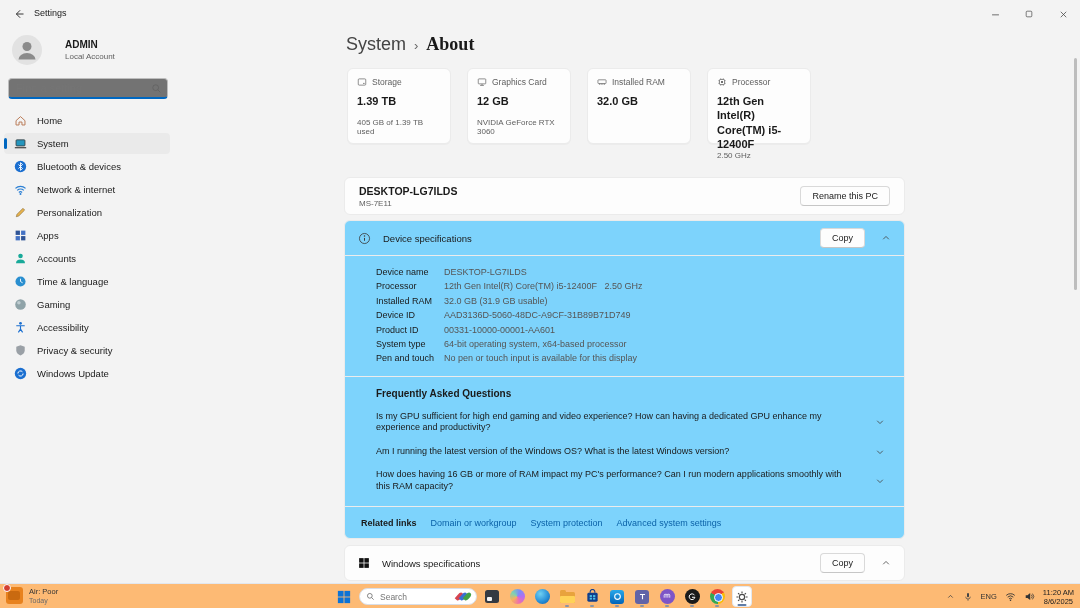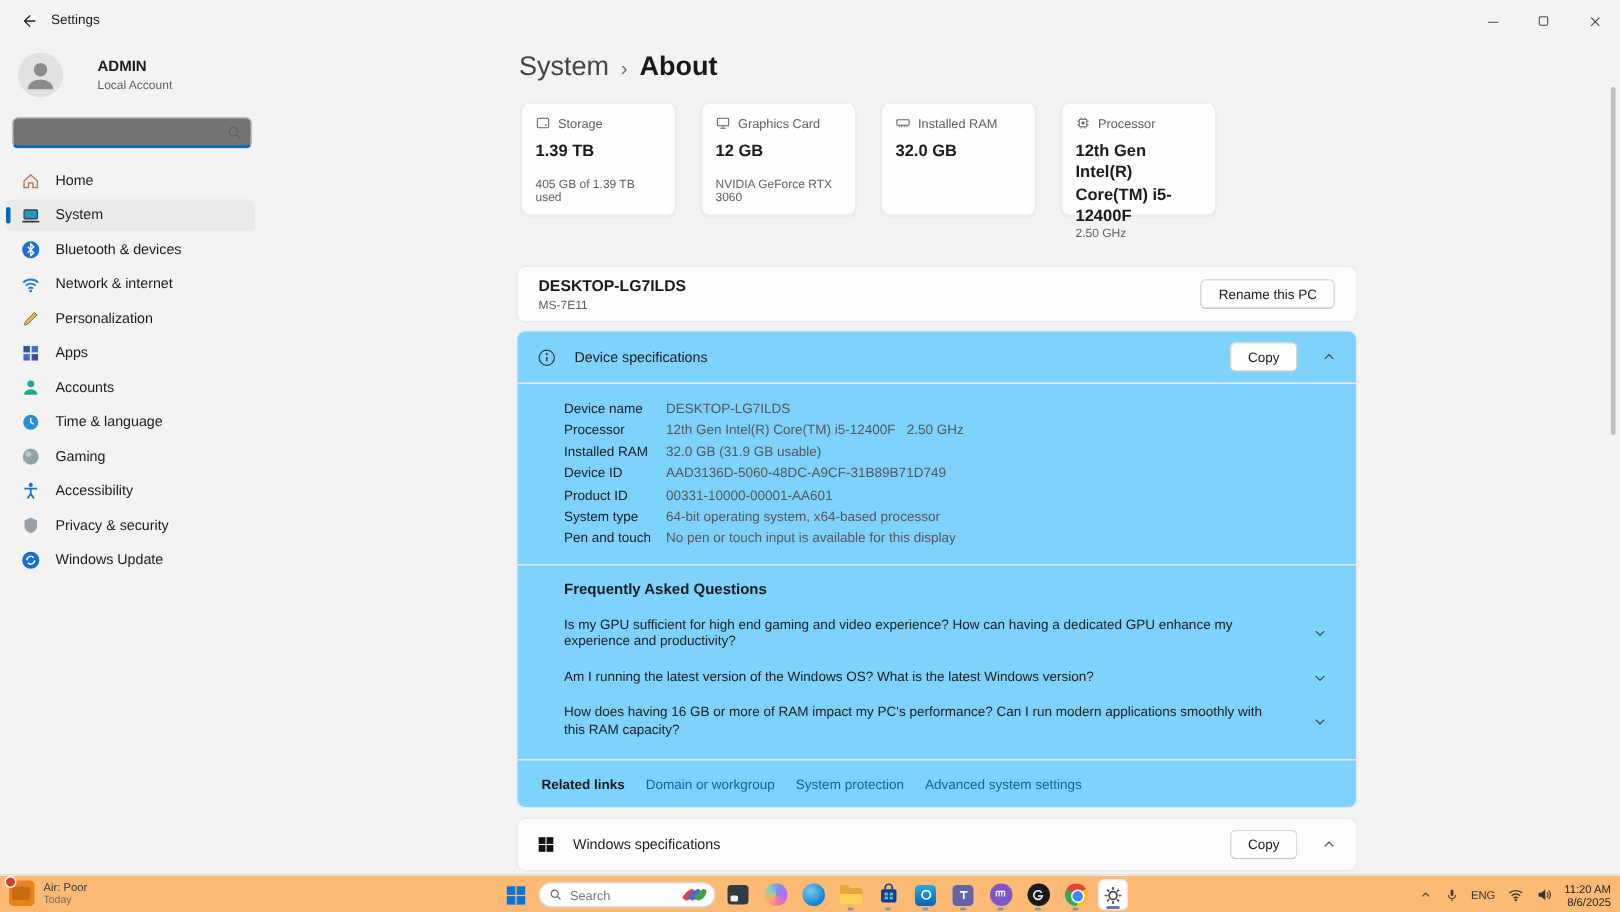--- a/index.html
+++ b/index.html
@@ -37,21 +37,21 @@
   .nav-item { position:relative; height:21px; margin-bottom:2px; display:flex; align-items:center; gap:10px; padding-left:10px; border-radius:4px; font-size:9.5px; cursor:pointer; }
   .nav-item.selected { background:#eaeaea; }
   .nav-item.selected::before { content:''; position:absolute; left:0; top:5px; width:3px; height:11px; border-radius:2px; background:#0067c0; }
   .nav-ic { width:13px; height:13px; flex:0 0 13px; }
 
   
   .main { position:absolute; left:344px; top:28px; width:561px; }
   .breadcrumb { margin:6px 0 0 2px; font-size:18px; display:flex; align-items:baseline; gap:8px; }
   .bc-parent { color:#444; cursor:pointer; }
   .bc-sep { color:#666; font-size:13px; }
-  .bc-current { color:#191919; font-weight:bold; }
+  .bc-current { color:#191919; font-weight:bold;font-family:Liberation Serif, serif; }
 
   .cards { margin:13px 0 0 3px; display:flex; gap:16px; }
   .card { width:104px; height:76px; padding:8px 9px 7px; background:#fdfdfd; border:1px solid #ebebeb; border-radius:6px; display:flex; flex-direction:column; box-shadow:0 1px 1px rgba(0,0,0,.03); }
   .card-label { display:flex; align-items:center; gap:5px; font-size:8.5px; color:#606060; }
   .card-value { margin-top:7px; font-size:11px; font-weight:bold; line-height:1.3; }
   .card-sub { margin-top:auto; font-size:8px; color:#606060; min-height:9px; }
 
   .device-row { margin-top:33px; height:38px; background:#fdfdfd; border:1px solid #ebebeb; border-radius:6px; display:flex; align-items:center; justify-content:space-between; padding:0 14px; }
   .device-name { font-size:10.5px; font-weight:bold; }
   .device-model { font-size:8px; color:#5f5f5f; margin-top:2px; }
@@ -111,21 +111,21 @@
   .edge-ic { width:15px; height:15px; border-radius:50%;
     background:radial-gradient(circle at 36% 32%,#6fd0f2,#2a91d8 55%,#0c59a4 100%); }
   .taskview-ic { position:relative; width:14px; height:13px; background:#343a42; border-radius:2.5px; }
   .taskview-ic::after { content:''; position:absolute; left:2px; bottom:2px; width:5px; height:4px; background:#f2f4f6; border-radius:1px; }
   .folder-ic { position:relative; width:15px; height:11px; background:#e8a33d; border-radius:1.5px; margin-top:2px; }
   .folder-ic::before { content:''; position:absolute; left:0; top:-2px; width:6px; height:3px; background:#e8a33d; border-radius:1.5px 1.5px 0 0; }
   .folder-ic::after { content:''; position:absolute; left:0; bottom:0; width:15px; height:7px; background:#ffd257; border-radius:1px 1px 1.5px 1.5px; }
 
   .tray { position:absolute; right:6px; top:0; height:25px; display:flex; align-items:center; gap:8px; }
   .tray-lang { font-size:7.5px; color:#333; cursor:pointer; }
-  .tray-clock { text-align:right; font-size:7.5px; line-height:9px; color:#222; cursor:pointer; }
+  .tray-clock { text-align:center; font-size:7.5px; line-height:9px; color:#222; cursor:pointer; }
   .tray-btn { display:flex; align-items:center; justify-content:center; cursor:pointer; }
 </style>
 </head>
 <body>
 
 <div class="titlebar">
   <div class="back-btn">
     <span>
       <svg width="12" height="12" viewBox="0 0 16 16">
           <path d="M9.5 3 4.5 8l5 5M4.5 8H14" stroke="#222" stroke-width="1.2" fill="none"></path>

